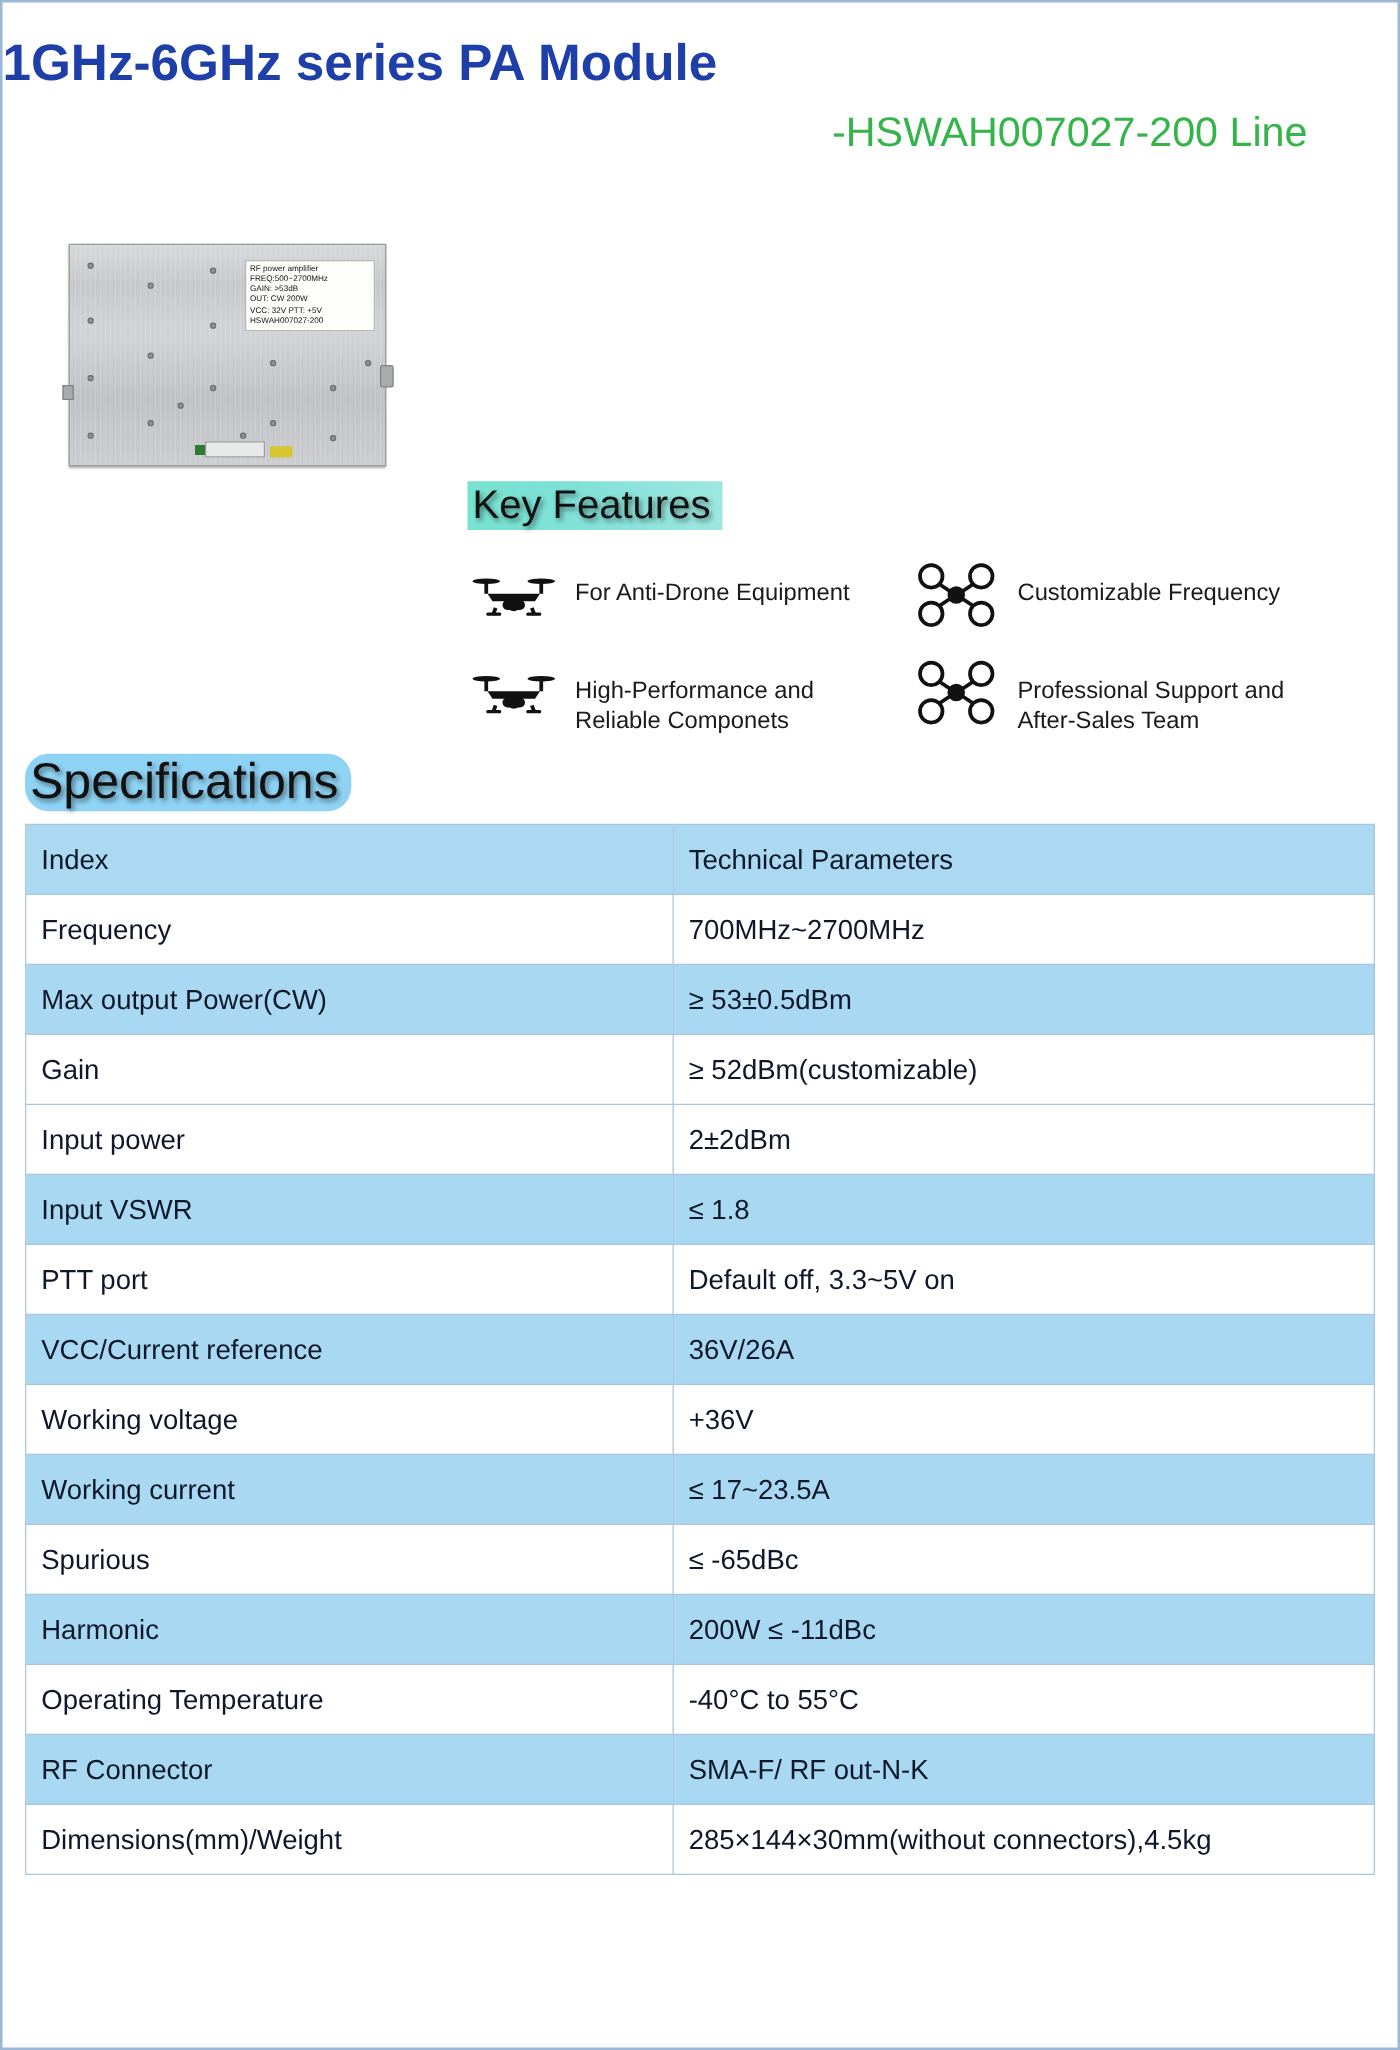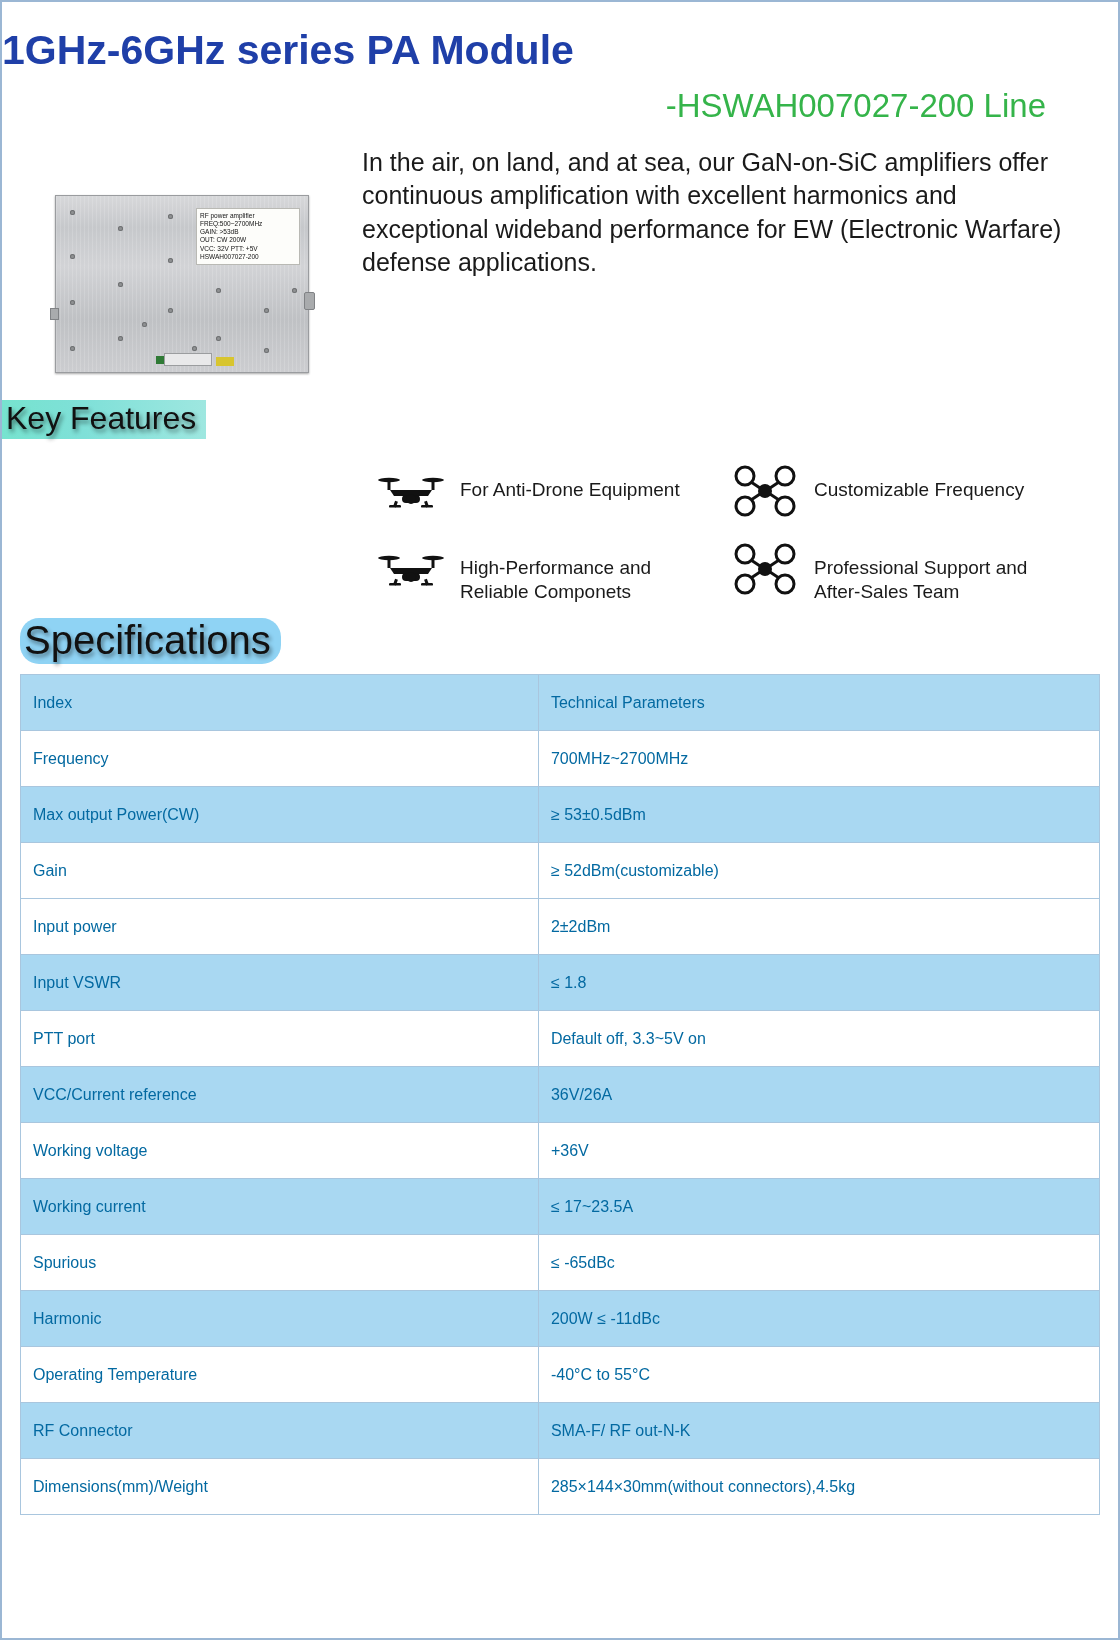--- a/index.html
+++ b/index.html
@@ -135,21 +135,22 @@
   .pa-yellow {
     position: absolute;
     left: 160px;
     bottom: 6px;
     width: 18px; height: 9px;
     background: #d8c52f;
   }
 
   
   .kf-heading-wrap {
-    margin-top: 27px;
+    padding-left: 372px;
+    margin-top: 12px;
   }
   .kf-heading {
     display: inline-block;
     font-size: 32px;
     color: #111;
     background: linear-gradient(90deg, #76e3cf 0%, #7fe0d8 40%, #9ee7e0 100%);
     padding: 0 10px 2px 4px;
     text-shadow: 2px 3px 4px rgba(0,0,0,.45);
     line-height: 1.15;
   }
@@ -198,23 +199,23 @@
     border-radius: 19px;
   }
   table.spec {
     width: calc(100% - 36px);
     margin: 10px 18px 0 18px;
     border-collapse: collapse;
     table-layout: fixed;
   }
   table.spec td {
     border: 1px solid #a9c6de;
-    font-size: 16px;
+    font-size: 22px;
     padding: 12px 10px 12px 12px;
-    color: #0369a1;
+    color: #0f172a;
     height: 31px;
     vertical-align: middle;
   }
   table.spec col.c1 { width: 48%; }
   table.spec col.c2 { width: 52%; }
   tr.head td { background: #abd9f2; }
   tr.alt td { background: #a9d8f2; }
 </style>
 </head>
 <body>
@@ -259,21 +260,20 @@
           <div>HSWAH007027-200</div>
         </div>
         <div class="pa-conn-right"></div>
         <div class="pa-conn-left"></div>
         <div class="pa-green"></div>
         <div class="pa-pcb"></div>
         <div class="pa-yellow"></div>
       </div>
     </div>
 
-    <div class="intro-text">In the air, on land, and at sea, our GaN-on-SiC amplifiers offer continuous amplification with excellent harmonics and exceptional wideband performance for EW (Electronic Warfare) defense applications.</div>
   </div>
 
   <div class="kf-heading-wrap">
     <span class="kf-heading">Key Features</span>
   </div>
 
   <div class="features-grid">
 
     <div class="feature">
       <span class="icon-box">

